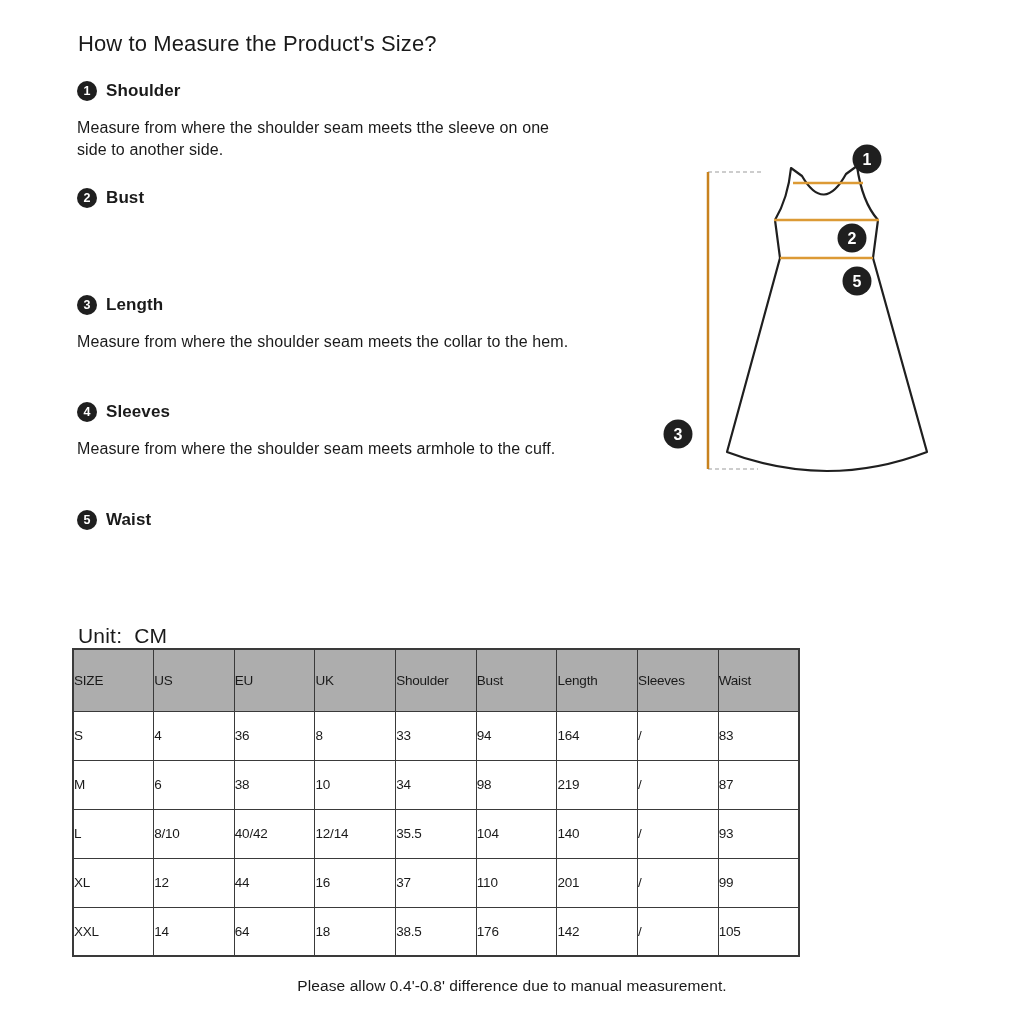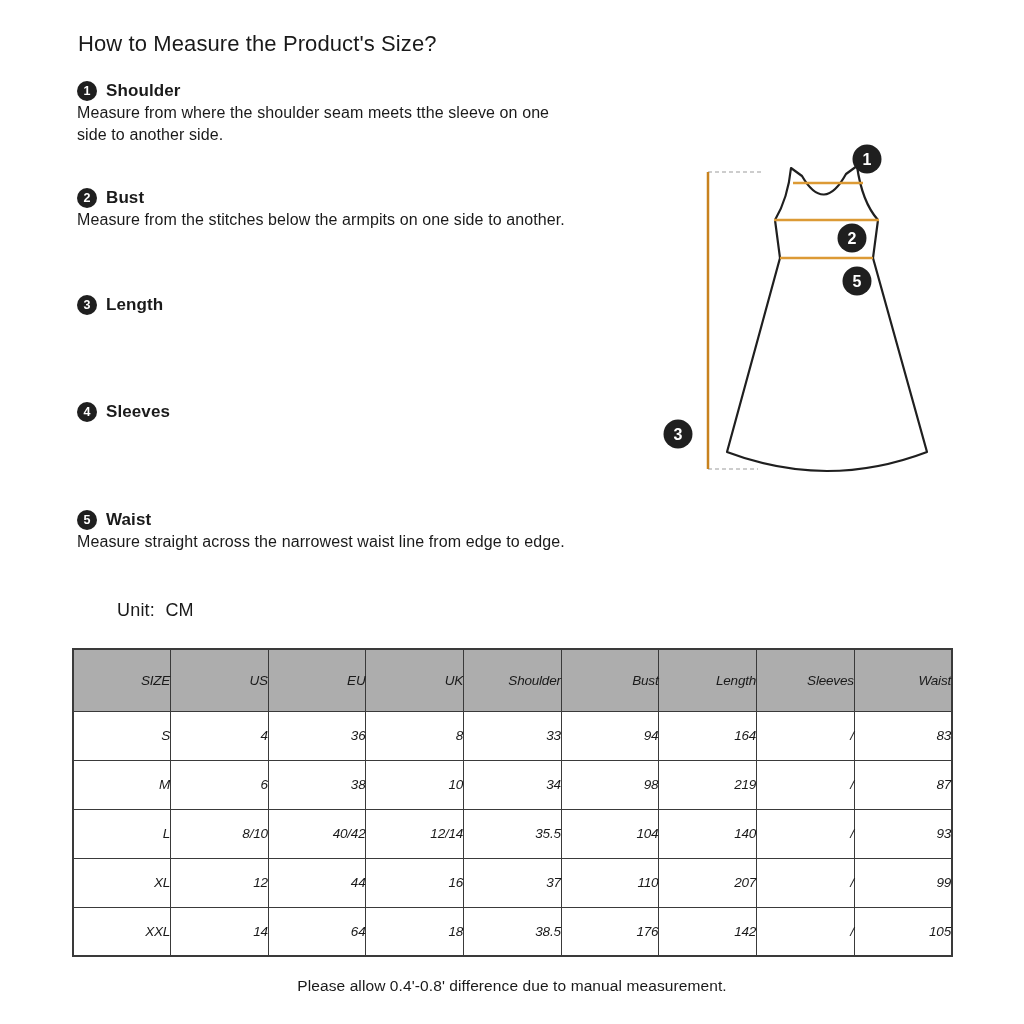--- a/index.html
+++ b/index.html
@@ -30,32 +30,32 @@
   .sec-1{top:80px}.sec-2{top:187px}.sec-3{top:294px}.sec-4{top:401px}.sec-5{top:509px}
   .sec-head{display:flex;align-items:center;gap:9px;height:22px;}
   .sec-label{font-size:17px;font-weight:600;letter-spacing:.1px;}
   .num-badge{
     width:20px;height:20px;border-radius:50%;flex:0 0 20px;
     background:var(--badge_bg,#1f1f1f);color:var(--badge_text,#fff);
     font-size:12.5px;font-weight:700;
     display:flex;align-items:center;justify-content:center;
   }
   .sec-desc{
-    max-width:498px;
+    margin-top:15px;max-width:498px;
     font-size:16px;line-height:22px;letter-spacing:.1px;
   }
   .unit-label{
-    position:absolute;left:78px;top:600px;
-    font-size:18px;letter-spacing:.2px;white-space:pre;margin-left:39px;
+    position:absolute;left:78px;top:624px;
+    font-size:21px;letter-spacing:.2px;white-space:pre;
   }
   .diagram{position:absolute;left:640px;top:130px;width:320px;height:360px;}
   .size-table{
-    position:absolute;left:72px;top:648px;width:881px;
+    position:absolute;left:72px;top:648px;width:728px;
     border-collapse:collapse;table-layout:fixed;
-    font-size:13.5px;letter-spacing:-.2px;text-align:right;font-style:italic;
+    font-size:13.5px;letter-spacing:-.2px;text-align:left;
   }
   .size-table th,.size-table td{
     border:1px solid var(--table_border,#3a3a3a);
     vertical-align:middle;padding:0;
     font-weight:400;color:var(--text,#1a1a1a);
   }
   .size-table th{
     background:var(--table_header_bg,#ADADAD);
     height:62px;font-weight:400;
   }
@@ -81,43 +81,43 @@
     <span class="sec-label">Shoulder</span>
   </div>
   <p class="sec-desc">Measure from where the shoulder seam meets tthe sleeve on one side to another side.</p>
 </div>
 
 <div class="section sec-2">
   <div class="sec-head">
     <span class="num-badge">2</span>
     <span class="sec-label">Bust</span>
   </div>
-  <p class="sec-desc">Measure from the stitches below the armpits on one side to another.</p>
 </div>
 
 <div class="section sec-3">
   <div class="sec-head">
     <span class="num-badge">3</span>
     <span class="sec-label">Length</span>
   </div>
+  <p class="sec-desc">Measure from where the shoulder seam meets the collar to the hem.</p>
 </div>
 
 <div class="section sec-4">
   <div class="sec-head">
     <span class="num-badge">4</span>
     <span class="sec-label">Sleeves</span>
   </div>
+  <p class="sec-desc">Measure from where the shoulder seam meets armhole to the cuff.</p>
 </div>
 
 <div class="section sec-5">
   <div class="sec-head">
     <span class="num-badge">5</span>
     <span class="sec-label">Waist</span>
   </div>
-  <p class="sec-desc">Measure straight across the narrowest waist line from edge to edge.</p>
 </div>
 
 <div class="unit-label">Unit:  CM</div>
 
 <svg class="diagram" viewBox="0 0 320 360" xmlns="http://www.w3.org/2000/svg">
 
   <line x1="68" y1="42" x2="124" y2="42" stroke="var(--dash_line)" stroke-width="1.5" stroke-dasharray="4 3"></line>
   <line x1="68" y1="339" x2="118" y2="339" stroke="var(--dash_line)" stroke-width="1.5" stroke-dasharray="4 3"></line>
   <line x1="68" y1="42" x2="68" y2="339" stroke="var(--length_line)" stroke-width="2.5"></line>
 
@@ -196,21 +196,21 @@
         <td>/</td>
         <td>93</td>
       </tr>
       <tr>
         <td>XL</td>
         <td>12</td>
         <td>44</td>
         <td>16</td>
         <td>37</td>
         <td>110</td>
-        <td>207</td>
+        <td>201</td>
         <td>/</td>
         <td>99</td>
       </tr>
       <tr>
         <td>XXL</td>
         <td>14</td>
         <td>64</td>
         <td>18</td>
         <td>38.5</td>
         <td>176</td>

